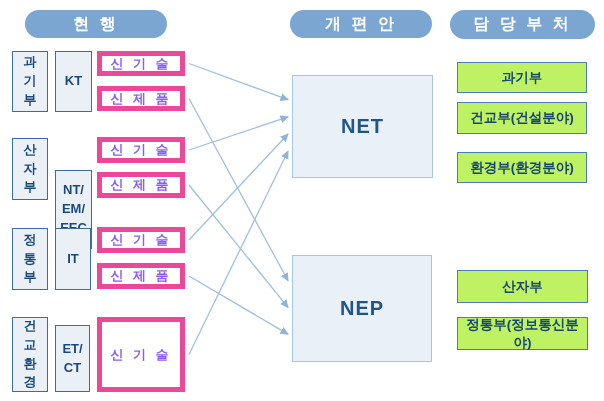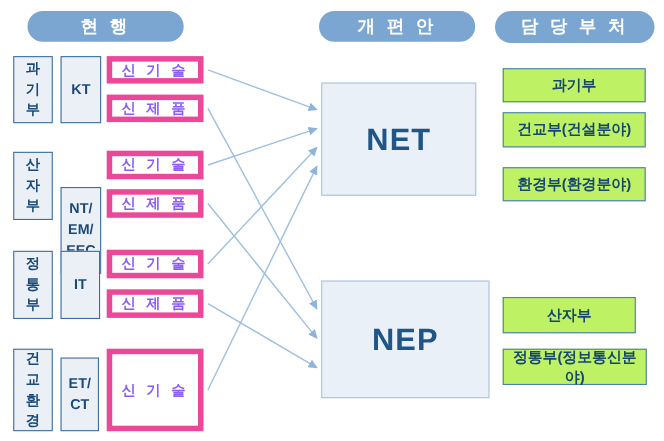--- a/index.html
+++ b/index.html
@@ -17,21 +17,21 @@
   #pill-dept    { left:450px; top:10px; width:145px; height:29px; }
 
   .box {
     position:absolute; box-sizing:border-box; display:flex; align-items:center;
     justify-content:center; text-align:center; font-weight:bold; color:#1B4A7A;
   }
   .mbox { background:#EAF0F6; border:1px solid #3D6D9E; font-size:13px;
           line-height:1.45; white-space:pre-line; }
   .tbox { background:#ffffff; border:5px solid #ec4899; font-size:13px;
           letter-spacing:3px; color:#8b5cf6; }
-  .big  { background:#E9F0F8; border:1px solid #A9C4DD; font-size:28px;
+  .big  { background:#E9F0F8; border:1px solid #A9C4DD; font-size:20px;
           letter-spacing:1px; color:#1F5587; }
   .dbox { background:#bef264; border:1px solid #4A7EB5; font-size:13.5px;
           color:#17466E; }
 
   
   #b-g1-min  { left:12px; top:51px;  width:36px; height:61px; }
   #b-g1-code { left:55px; top:51px;  width:37px; height:61px;text-align:center; }
   #b-g1-t1   { left:97px; top:51px;  width:88px; height:25px; }
   #b-g1-t2   { left:97px; top:86px;  width:88px; height:25px; }
   
@@ -44,27 +44,27 @@
   #b-g3-code { left:55px; top:228px; width:36px; height:62px; }
   #b-g3-t1   { left:97px; top:227px; width:88px; height:26px; }
   #b-g3-t2   { left:97px; top:263px; width:88px; height:26px; }
   
   #b-g4-min  { left:12px; top:317px; width:36px; height:75px; }
   #b-g4-code { left:55px; top:325px; width:35px; height:67px; }
   #b-g4-t1   { left:97px; top:317px; width:88px; height:75px; }
 
   
   #b-net { left:292px; top:75px;  width:141px; height:103px; }
-  #b-nep { left:292px; top:255px; width:153px; height:107px; }
+  #b-nep { left:292px; top:255px; width:140px; height:107px; }
 
   
   #b-d1 { left:457px; top:62px;  width:130px; height:31px; }
   #b-d2 { left:457px; top:102px; width:130px; height:32px; }
   #b-d3 { left:457px; top:152px; width:130px; height:31px; }
-  #b-d4 { left:457px; top:270px; width:121px; height:33px; }
+  #b-d4 { left:457px; top:270px; width:131px; height:33px; }
   #b-d5 { left:457px; top:317px; width:131px; height:33px; }
 
   #arrows { position:absolute; left:0; top:0; pointer-events:none; }
 </style>
 </head>
 <body>
 
 <div class="canvas">
 
   <div class="pill" id="pill-current">현 행</div>

